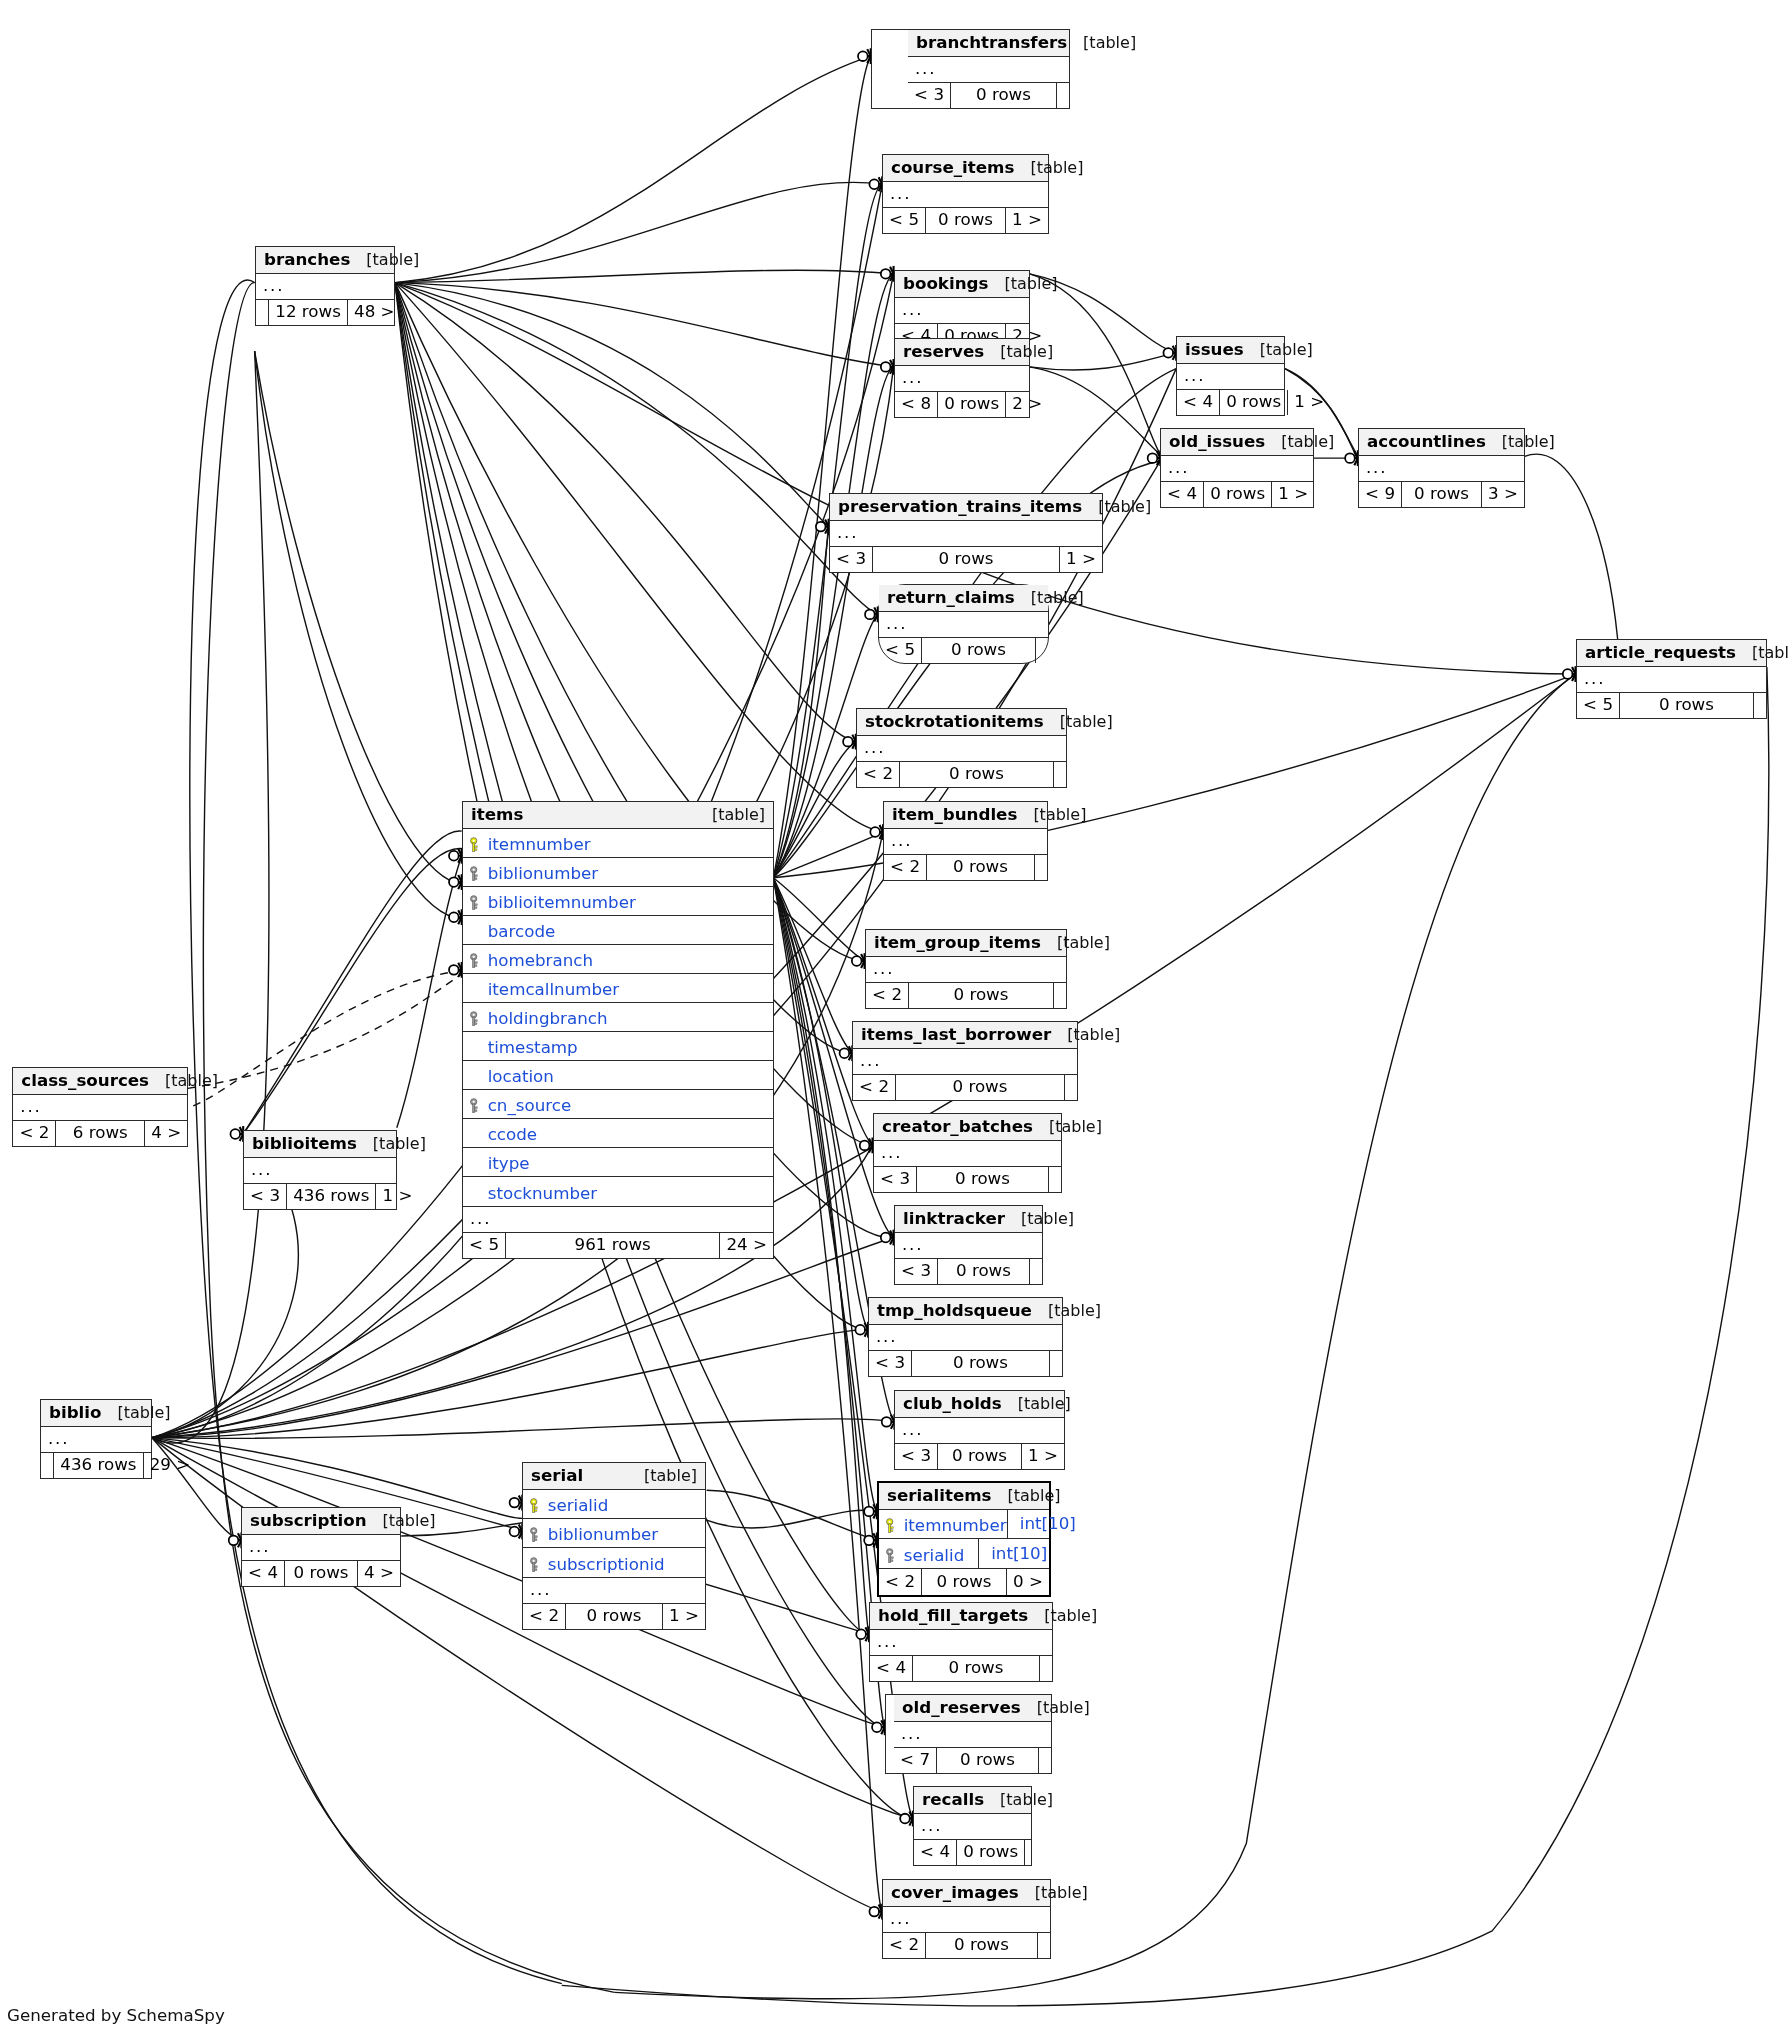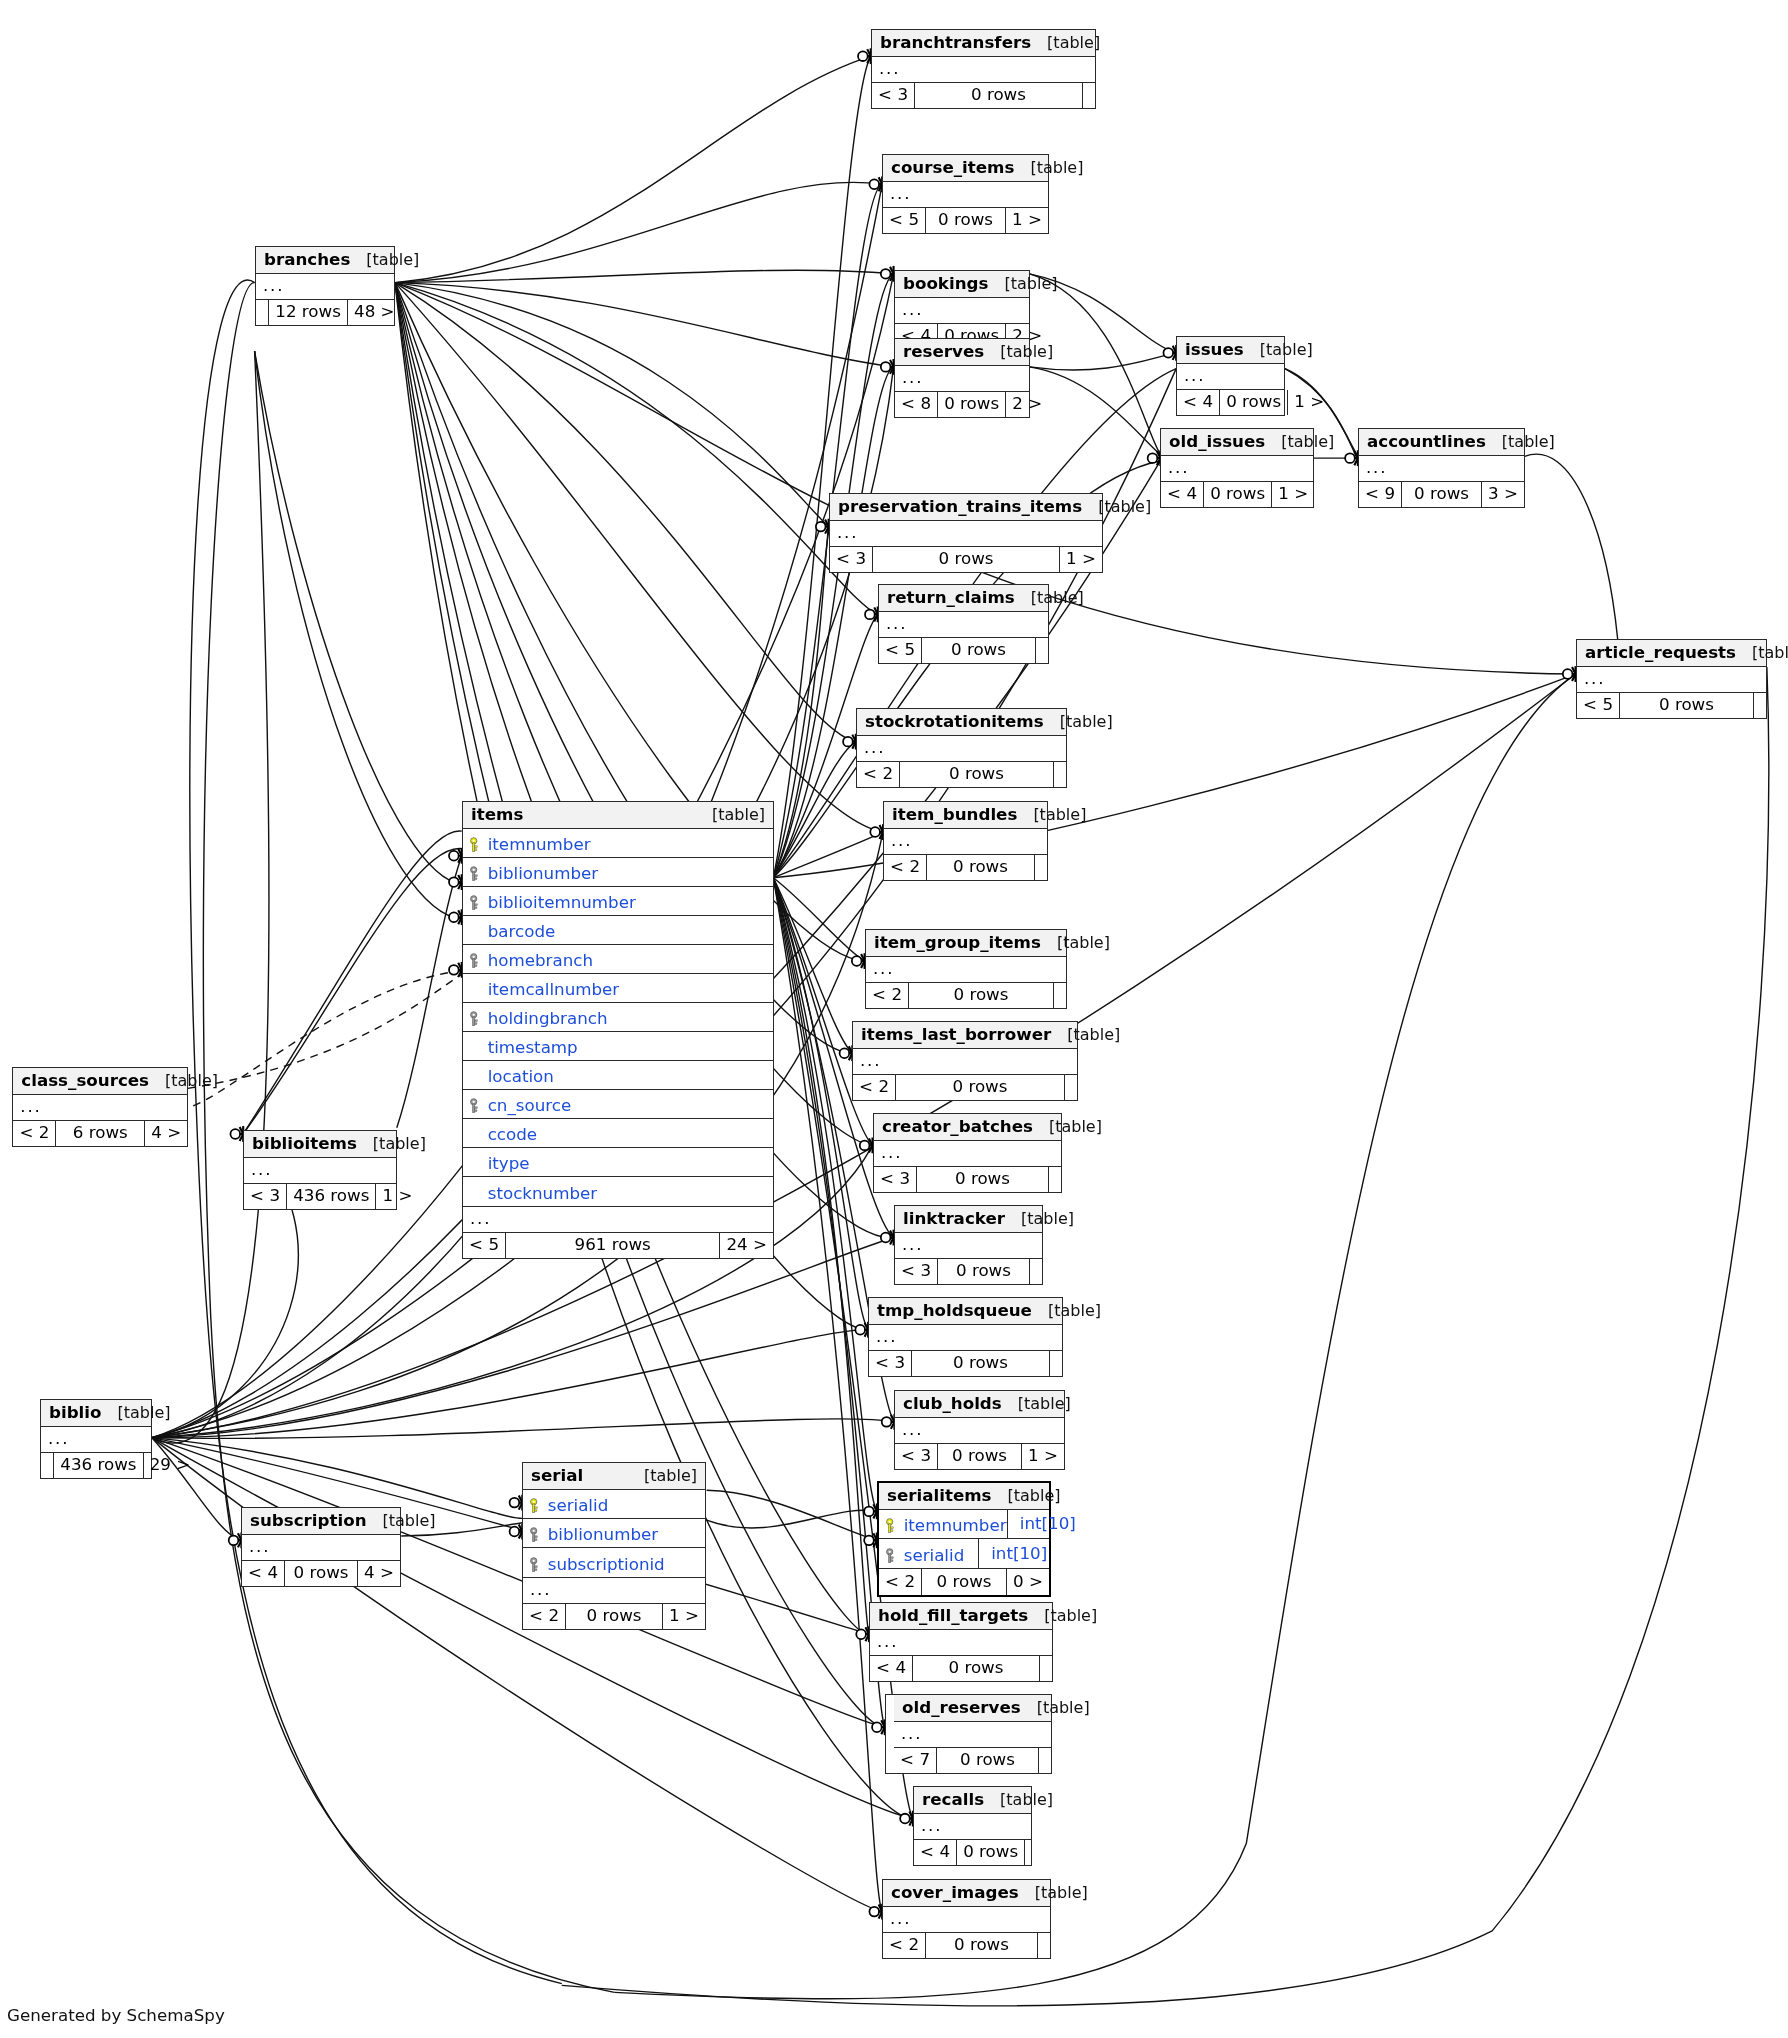--- a/index.html
+++ b/index.html
@@ -267,21 +267,21 @@
       <use href="#crow" x="595" y="1745"></use>
       <use href="#crow" x="526" y="975"></use>
       <use href="#crow" x="526" y="1005"></use>
       <use href="#crow" x="526" y="1045"></use>
       <use href="#crow" x="526" y="1105"></use>
     </g>
   </svg>
 
   <div class="credit">Generated by SchemaSpy</div>
 
-<div class="tbl" style="left: 871px; top: 29px; width: 225px;">
+<div class="tbl" style="left: 871px; top: 29px; width: 199px; padding-left: 36px;">
       <div class="hdr">
         <span class="nm">branchtransfers</span>
         <span class="tag">[table]</span>
       </div>
       <div class="ellip">...</div>
       <div class="ftr">
         <div class="f1">&lt; 3</div>
         <div class="f2">0 rows</div>
         <div class="f3"></div>
       </div>
@@ -375,21 +375,21 @@
         <span class="nm">preservation_trains_items</span>
         <span class="tag">[table]</span>
       </div>
       <div class="ellip">...</div>
       <div class="ftr">
         <div class="f1">&lt; 3</div>
         <div class="f2">0 rows</div>
         <div class="f3">1 &gt;</div>
       </div>
     </div>
-    <div class="tbl" style="left: 878px; top: 584px; width: 171px;">
+    <div class="tbl" style="left: 878px; top: 584px; width: 171px; border-radius: 27px;">
       <div class="hdr">
         <span class="nm">return_claims</span>
         <span class="tag">[table]</span>
       </div>
       <div class="ellip">...</div>
       <div class="ftr">
         <div class="f1">&lt; 5</div>
         <div class="f2">0 rows</div>
         <div class="f3"></div>
       </div>

